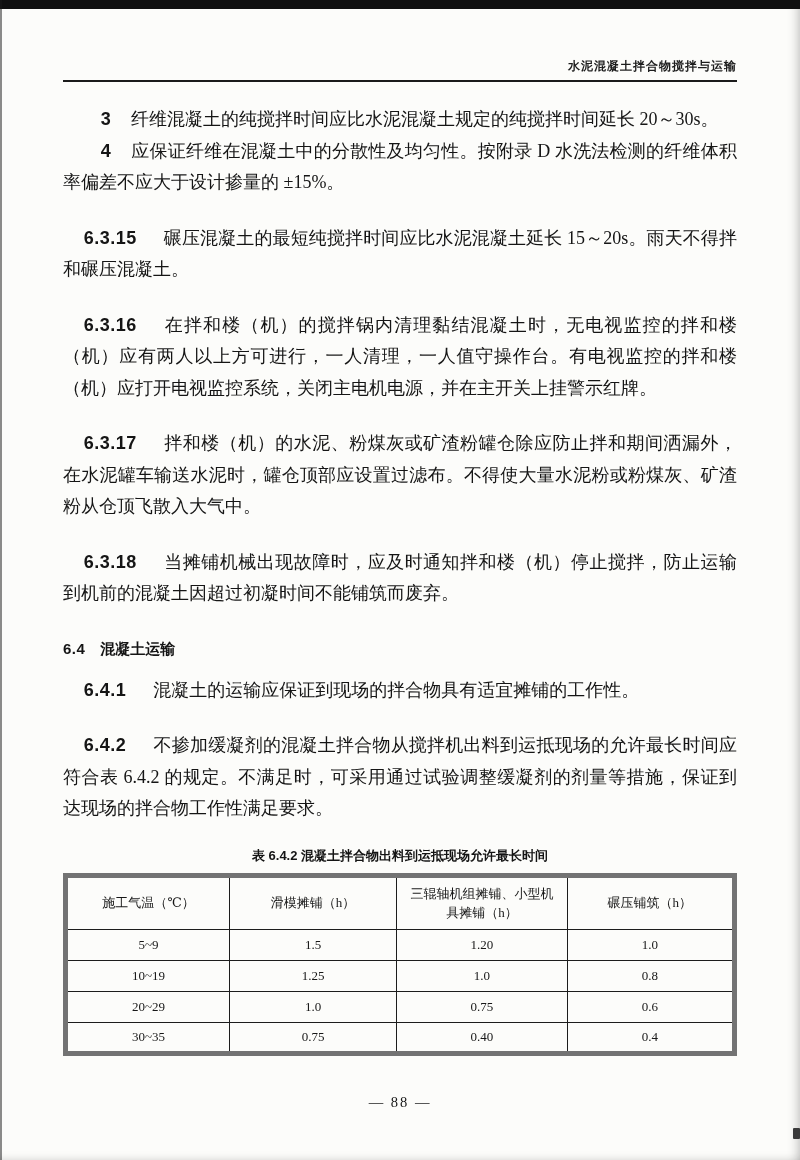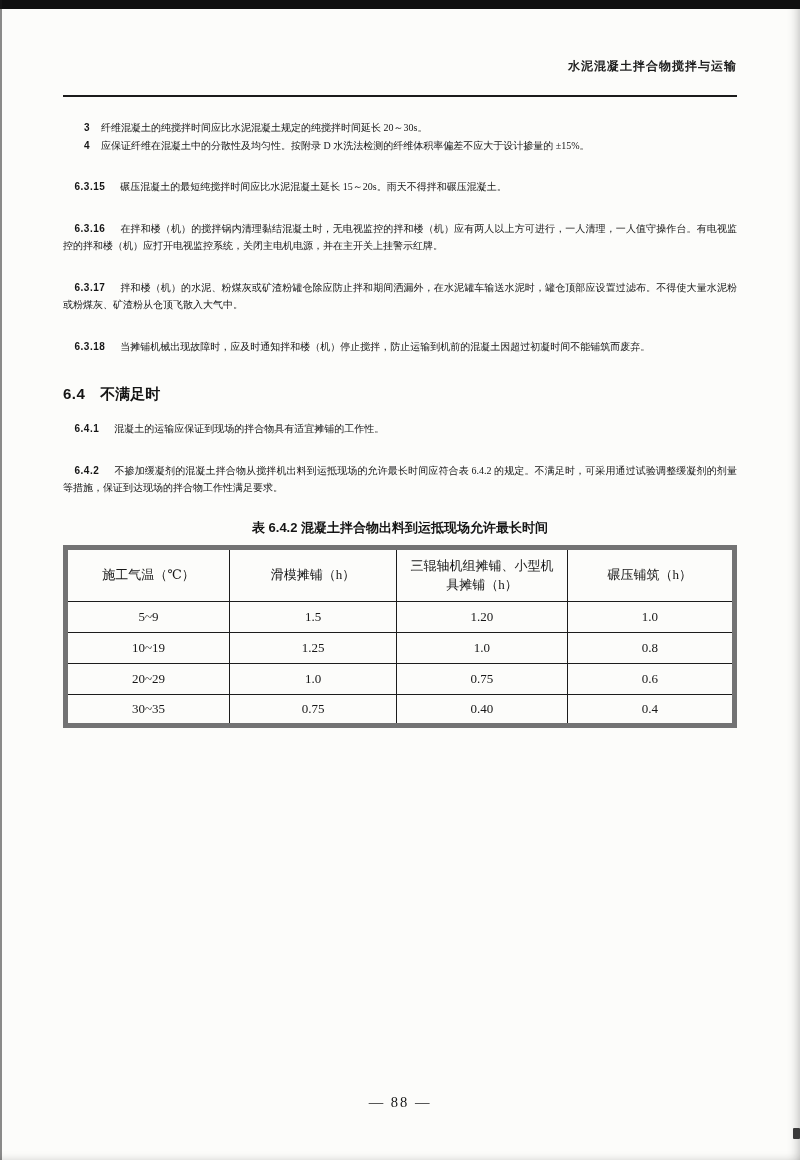--- a/index.html
+++ b/index.html
@@ -18,34 +18,34 @@
     box-shadow: inset -9px 0 12px -8px rgba(0,0,0,.28),
                 inset 0 -7px 10px -7px rgba(0,0,0,.14);
   }
   .scan-top  { position: absolute; top: 0; left: 0; width: 100%; height: 9px; background: #101010; }
   .scan-left { position: absolute; top: 0; left: 0; width: 2px; height: 100%; background: rgba(25,25,25,.5); }
   .scan-mark { position: absolute; right: 0; top: 1128px; width: 7px; height: 11px; background: #3a3a3a; border-radius: 1px; }
 
   .header {
     margin: 0 63px;
     padding-top: 58px;
-    padding-bottom: 20px;
+    padding-bottom: 5px;
     border-bottom: 2px solid #1b1b1b;
     text-align: right;
     font-family: "Liberation Sans", "DejaVu Sans", sans-serif;
     font-weight: bold;
     font-size: 12px;
     letter-spacing: 1px;
     color: #1d1d1d;
   }
 
   .content { margin: 0 63px; padding-top: 22px; }
 
   .para {
-    font-size: 10px;
+    font-size: 18px;
     line-height: 1.75;
     text-align: justify;
     margin: 0;
     color: #151515;
   }
   .item   { text-indent: 2.1em; }
   .clause { text-indent: 1.15em; margin-top: 24px; }
 
   .num {
     font-family: "Liberation Sans", "DejaVu Sans", sans-serif;
@@ -134,21 +134,21 @@
       <b class="num">6.3.16</b><span>在拌和楼（机）的搅拌锅内清理黏结混凝土时，无电视监控的拌和楼（机）应有两人以上方可进行，一人清理，一人值守操作台。有电视监控的拌和楼（机）应打开电视监控系统，关闭主电机电源，并在主开关上挂警示红牌。</span>
     </p>
     <p class="para clause">
       <b class="num">6.3.17</b><span>拌和楼（机）的水泥、粉煤灰或矿渣粉罐仓除应防止拌和期间洒漏外，在水泥罐车输送水泥时，罐仓顶部应设置过滤布。不得使大量水泥粉或粉煤灰、矿渣粉从仓顶飞散入大气中。</span>
     </p>
     <p class="para clause">
       <b class="num">6.3.18</b><span>当摊铺机械出现故障时，应及时通知拌和楼（机）停止搅拌，防止运输到机前的混凝土因超过初凝时间不能铺筑而废弃。</span>
     </p>
 
     <h2 class="section">
-      <span class="sec-num">6.4</span><span>不满足时</span>
+      <span class="sec-num">6.4</span><span>混凝土运输</span>
     </h2>
 
     <p class="para clause">
       <b class="num">6.4.1</b><span>混凝土的运输应保证到现场的拌合物具有适宜摊铺的工作性。</span>
     </p>
     <p class="para clause">
       <b class="num">6.4.2</b><span>不掺加缓凝剂的混凝土拌合物从搅拌机出料到运抵现场的允许最长时间应符合表 6.4.2 的规定。不满足时，可采用通过试验调整缓凝剂的剂量等措施，保证到达现场的拌合物工作性满足要求。</span>
     </p>
 
     <div class="caption">表 6.4.2  混凝土拌合物出料到运抵现场允许最长时间</div>

